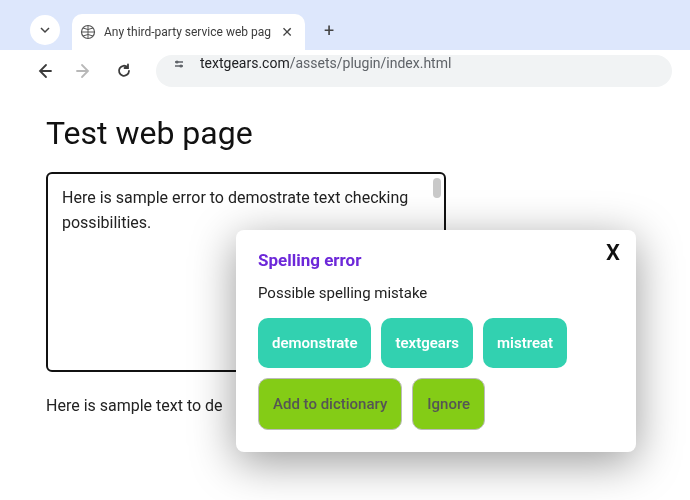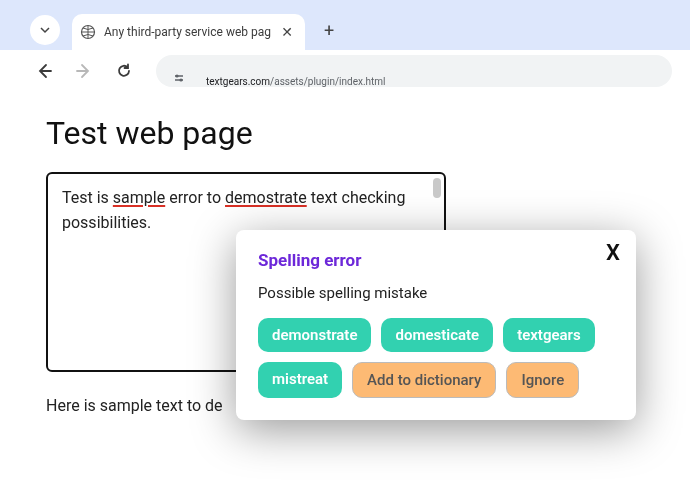--- a/index.html
+++ b/index.html
@@ -85,24 +85,24 @@
     color: #3b3b3b;
     font-size: 18px;
   }
   .nav-btn.disabled { color: #b8b8b8; }
   .addr-bar {
     flex: 1;
     height: 32px;
     background: #f1f3f4;
     border-radius: 16px;
     display: flex;
-    align-items: flex-end;
-    gap: 18px;
+    align-items: flex-start;
+    gap: 12px;
     padding: 0 14px;
-    font-size: 10px;
+    font-size: 14px;
     color: #5f6368;
     margin-left: 6px;
   }
   .addr-bar .site-icon {
     width: 18px; height: 18px; color: #5f6368;
   }
   .addr-bar .domain { color: #202124; }
   .page {
     padding: 14px 46px;
     position: relative;
@@ -125,21 +125,20 @@
     width: 400px;
   }
   .editor .scrollbar {
     position: absolute;
     right: 3px; top: 4px;
     width: 8px; height: 20px;
     background: #c9c9c9;
     border-radius: 4px;
   }
   .spellmark {
-    text-decoration: underline;
     text-decoration-color: #d93025;
     text-decoration-style: solid;
     text-decoration-thickness: 2px;
     text-underline-offset: 2px;
     text-align: right;
   }
   .below-text {
     margin-top: 24px;
     font-size: 16px;
     color: #222;
@@ -173,31 +172,31 @@
     color: #222;
     margin-bottom: 16px;
   }
   .popup .buttons {
     display: flex;
     flex-wrap: wrap;
     gap: 10px;
   }
   .pill {
     border-radius: 10px;
-    padding: 8px 14px;
+    padding: 16px 14px;
     font-size: 15px;
     font-weight: 600;
     cursor: pointer;
   }
   .pill.suggest {
     background: #32d1b0;
     color: #fff;
   }
   .pill.secondary {
-    background: #fdba74;
+    background: #84cc16;
     color: #555;
     border: 1.5px solid #bbb;
     font-weight: 500;
   }
 </style>
 </head>
 <body>
 
 <div class="browser-chrome">
   <div class="tab-strip">
@@ -240,32 +239,31 @@
         </svg>
       <span><span class="domain">textgears.com</span><span>/assets/plugin/index.html</span></span>
     </div>
   </div>
 </div>
 
 <div class="page">
   <h1>Test web page</h1>
 
   <div class="editor">
-    <span><span>Test is </span><span class="spellmark">sample</span><span> error to </span><span class="spellmark">demostrate</span><span> text checking possibilities.</span></span>
+    <span><span>Here is </span><span class="spellmark">sample</span><span> error to </span><span class="spellmark">demostrate</span><span> text checking possibilities.</span></span>
     <div class="scrollbar"></div>
   </div>
 
   <div class="below-text">Here is sample text to de</div>
 </div>
 
 <div class="popup">
   <div class="close-x">X</div>
   <div class="ptitle">Spelling error</div>
   <div class="pdesc">Possible spelling mistake</div>
   <div class="buttons">
     <div class="pill suggest">demonstrate</div>
-    <div class="pill suggest">domesticate</div>
     <div class="pill suggest">textgears</div>
     <div class="pill suggest">mistreat</div>
     <div class="pill secondary">Add to dictionary</div>
     <div class="pill secondary">Ignore</div>
   </div>
 </div>
 
 </body></html>

